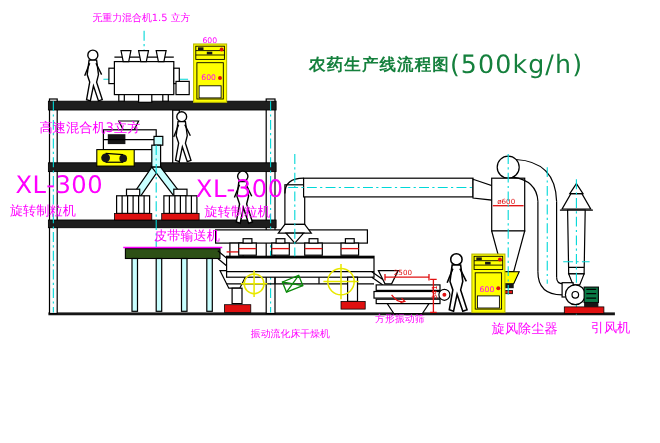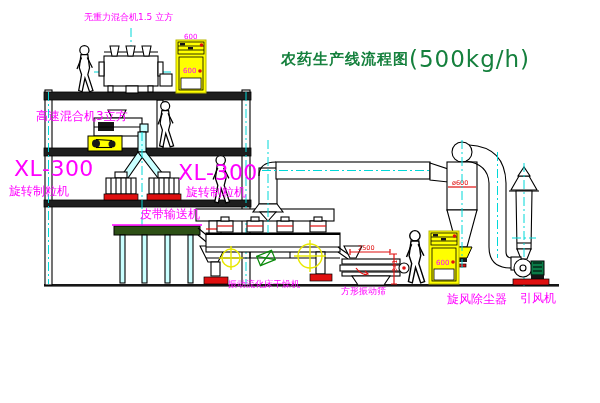--- a/index.html
+++ b/index.html
@@ -281,20 +281,20 @@
 <div class="lbl med" style="left:36px;top:110px;">高速混合机3立方</div>
 
 <div class="lbl model" style="left:14px;top:158px;">XL-300</div>
 <div class="lbl med" style="left:9px;top:185px;">旋转制粒机</div>
 
 <div class="lbl model" style="left:178px;top:162px;">XL-300</div>
 <div class="lbl med" style="left:186px;top:186px;">旋转制粒机</div>
 
 <div class="lbl med" style="left:140px;top:208px;">皮带输送机</div>
 
-<div class="lbl small" style="left:228px;top:280px;">振动流化床干燥机</div>
+<div class="lbl small" style="left:228px;top:300px;">振动流化床干燥机</div>
 
 <div class="lbl small" style="left:341px;top:287px;">方形振动筛</div>
 
 <div class="lbl med" style="left:447px;top:293px;">旋风除尘器</div>
-<div class="lbl med" style="left:520px;top:292px;">引风机</div>
+<div class="lbl med" style="left:537px;top:292px;">引风机</div>
 
 </div>
 
 </body></html>

